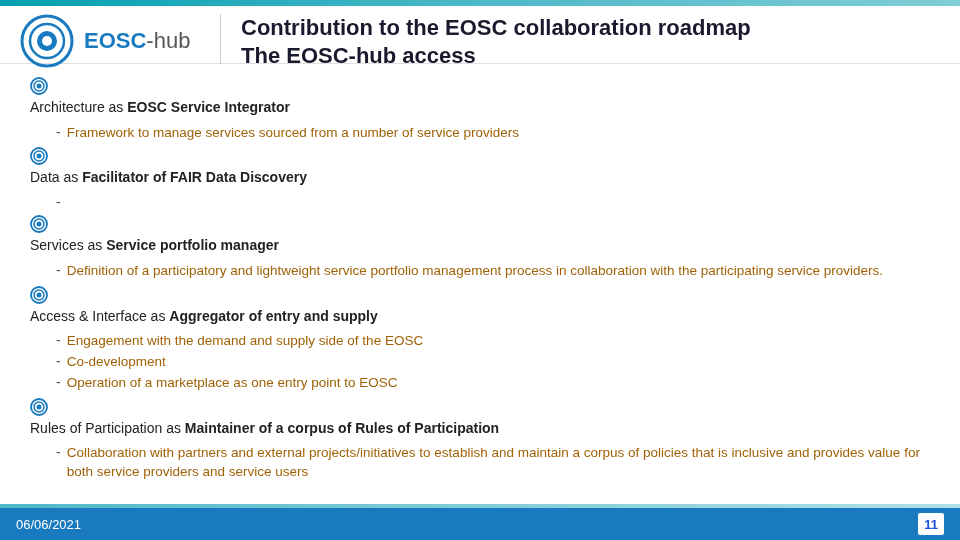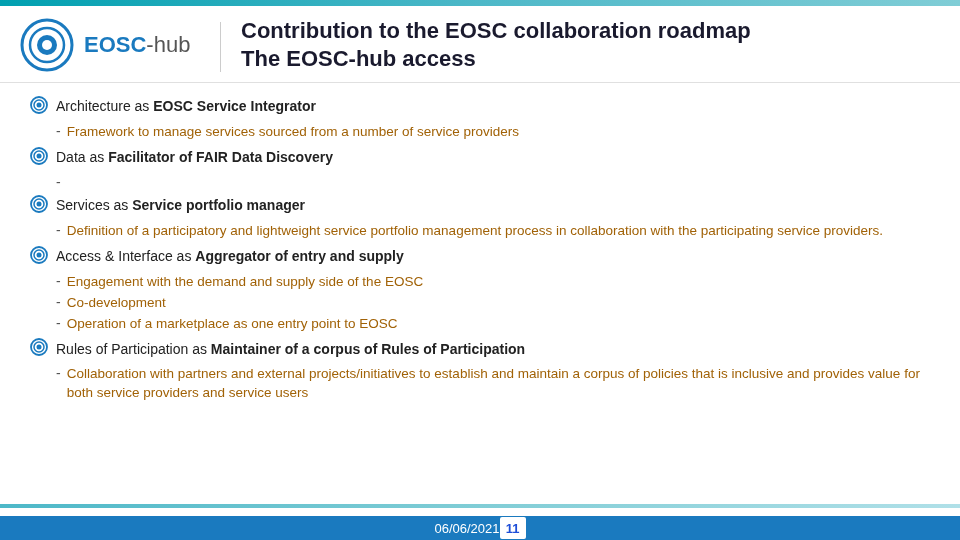--- a/index.html
+++ b/index.html
@@ -19,24 +19,24 @@
     .top-bar {
       position: absolute;
       top: 0; left: 0; right: 0;
       height: 6px;
       background: linear-gradient(to right, #00a0b0, #4db8c8, #80cdd6);
     }
 
     
     .header {
       display: flex;
-      align-items: flex-end;
+      align-items: flex-start;
       padding: 14px 20px 10px 20px;
       border-bottom: 1px solid #e0e0e0;
-      height: 83px;
+      height: 64px;
     }
 
     .logo-area {
       display: flex;
       align-items: center;
       gap: 10px;
       min-width: 180px;
     }
 
     .logo-circle {
@@ -78,22 +78,23 @@
       line-height: 1.25;
     }
 
     
     .content {
       padding: 12px 30px 10px 30px;
     }
 
     .bullet-section {
       display: flex;
-      align-items: flex-end;
+      align-items: flex-start;
       margin-bottom: 6px;
+      flex-direction: column;
     }
 
     .bullet-icon {
       margin-right: 8px;
       margin-top: 1px;
       flex-shrink: 0;
     }
 
     .bullet-icon svg {
       width: 18px;
@@ -130,25 +131,25 @@
     .sub-bullet-text {
       font-size: 13.5px;
       color: #a16207;
       line-height: 1.4;
     }
 
     
     .footer {
       position: absolute;
       bottom: 0; left: 0; right: 0;
-      height: 24px;
+      height: 32px;
       background: #1a7abf;
       display: flex;
       align-items: center;
-      justify-content: center;
+      justify-content: space-between;
       padding: 0 16px;
     }
 
     .footer-date {
       color: #ffffff;
       font-size: 13px;
       font-weight: 500;
     }
 
     .footer-page {

